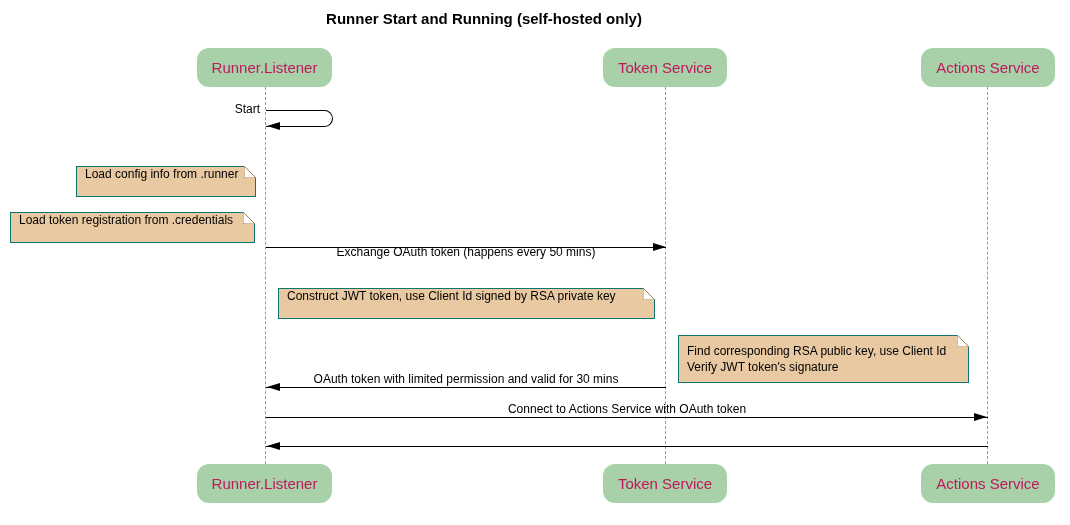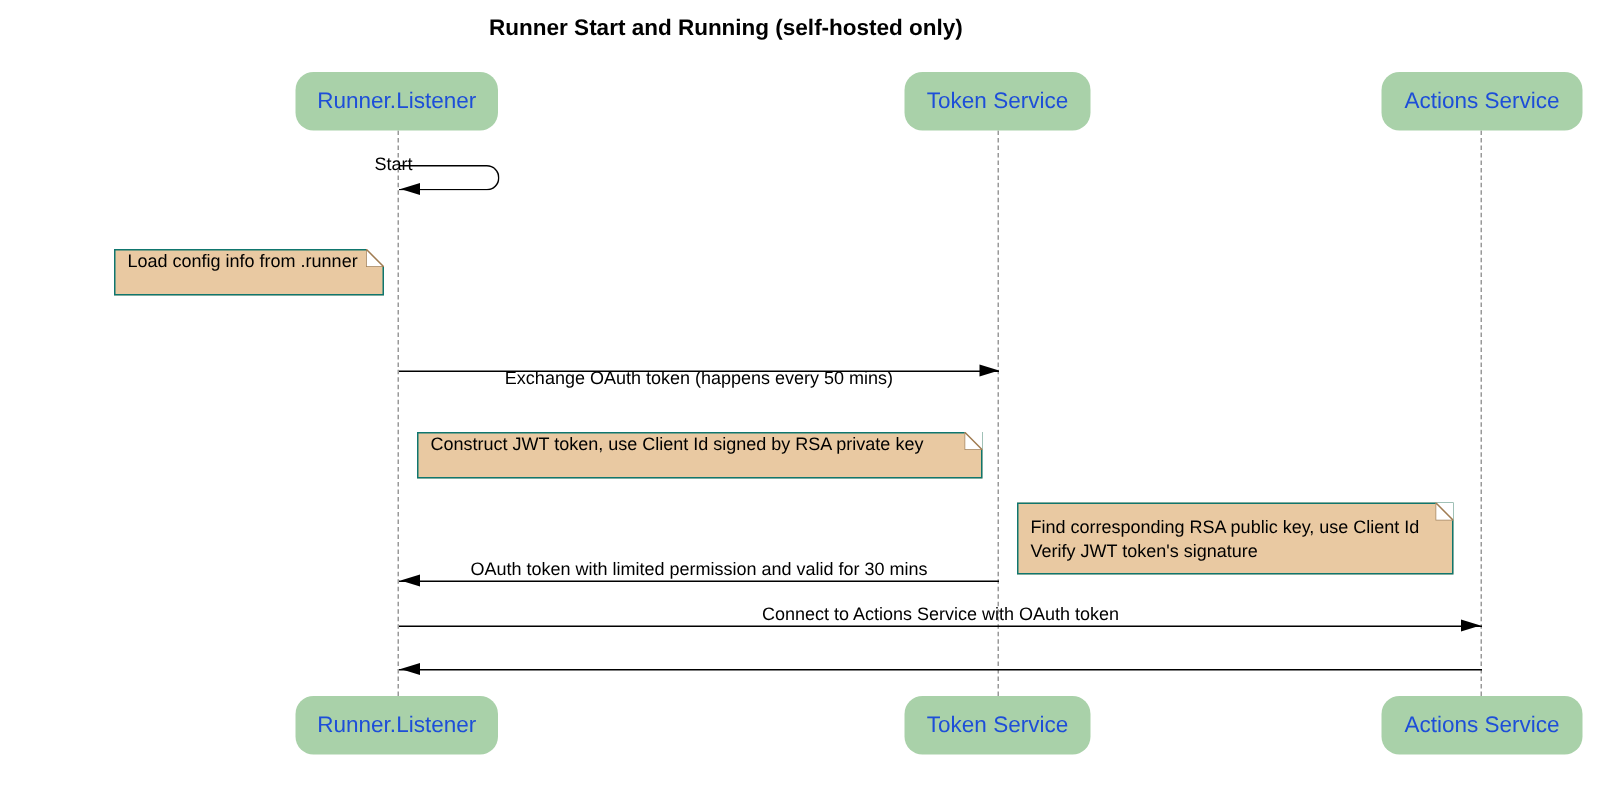--- a/index.html
+++ b/index.html
@@ -7,21 +7,21 @@
     position:relative;width:1070px;height:525px;background:#ffffff;
     font-family:"Liberation Sans","DejaVu Sans",sans-serif;color:#000;overflow:hidden;
   }
   .title{
     position:absolute;left:0;top:10px;width:968px;text-align:center;
     font-size:15px;font-weight:bold;
   }
   .pbox{
     position:absolute;height:39px;background:#a9d1a9;border-radius:12px;
     display:flex;align-items:center;justify-content:center;
-    font-size:15px;color:#1d4ed8;box-sizing:border-box;
+    font-size:15px;color:#be185d;box-sizing:border-box;
   }
   .lifeline{
     position:absolute;top:87px;height:377px;width:0;
     border-left:1px dashed #999999;
   }
   .note{
     position:absolute;background:#e9c9a2;border:1px solid #0f766e;
     box-sizing:border-box;font-size:12px;display:flex;align-items:flex-start;
     padding:0 8px;white-space:nowrap;margin-top:25px;
   }
@@ -54,32 +54,39 @@
   <div class="pbox" style="left:197px;top:48px;width:135px;">
     <span>Runner.Listener</span>
   </div>
   <div class="pbox" style="left:603px;top:48px;width:124px;">
     <span>Token Service</span>
   </div>
   <div class="pbox" style="left:921px;top:48px;width:134px;">
     <span>Actions Service</span>
   </div>
 
-  <div class="mlabel right-align" style="left:165px;top:102px;width:110px;">Start</div>
+  <div class="mlabel right-align" style="left:150px;top:102px;width:110px;">Start</div>
   <div class="self-loop" style="left:266px;top:110px;width:67px;height:17px;"></div>
   <div class="head-l" style="left:267px;top:122px;"></div>
 
   <div class="note" style="left:76px;top:141px;width:180px;height:31px;">
     <span>Load config info from .runner</span>
     <svg class="dogear" width="12" height="12">
       <polygon points="0,0 12,0 12,12" fill="#ffffff"></polygon>
       <polygon points="0,0 12,12 0,12" fill="#ffffff" stroke="#a07c52" stroke-width="1"></polygon>
     </svg>
   </div>
 
+  <div class="note" style="left:10px;top:187px;width:245px;height:31px;">
+    <span>Load token registration from .credentials</span>
+    <svg class="dogear" width="12" height="12">
+      <polygon points="0,0 12,0 12,12" fill="#ffffff"></polygon>
+      <polygon points="0,0 12,12 0,12" fill="#ffffff" stroke="#a07c52" stroke-width="1"></polygon>
+    </svg>
+  </div>
 
   <div class="mlabel" style="left:266px;top:245px;width:400px;">Exchange OAuth token (happens every 50 mins)</div>
   <div class="mline" style="left:266px;top:247px;width:400px;"></div>
   <div class="head-r" style="left:653px;top:243px;"></div>
 
   <div class="note" style="left:278px;top:263px;width:377px;height:31px;">
     <span>Construct JWT token, use Client Id signed by RSA private key</span>
     <svg class="dogear" width="12" height="12">
       <polygon points="0,0 12,0 12,12" fill="#ffffff"></polygon>
       <polygon points="0,0 12,12 0,12" fill="#ffffff" stroke="#a07c52" stroke-width="1"></polygon>

